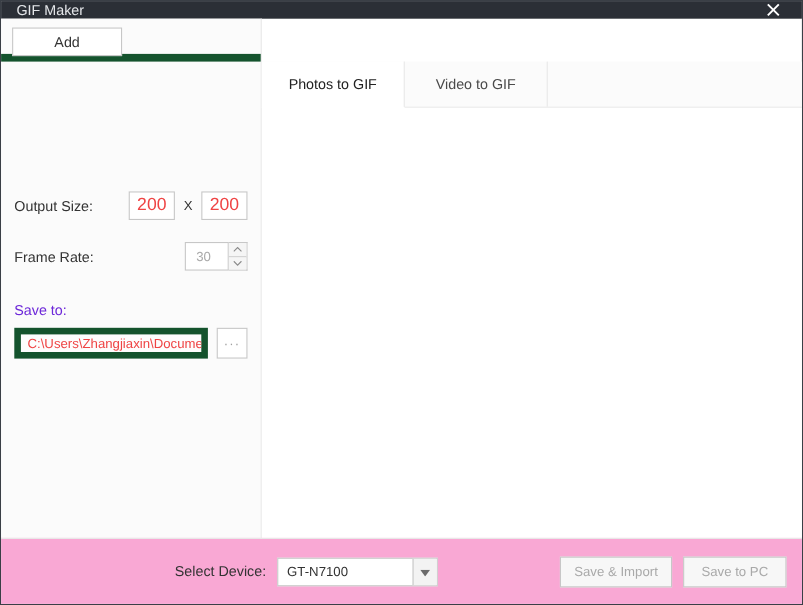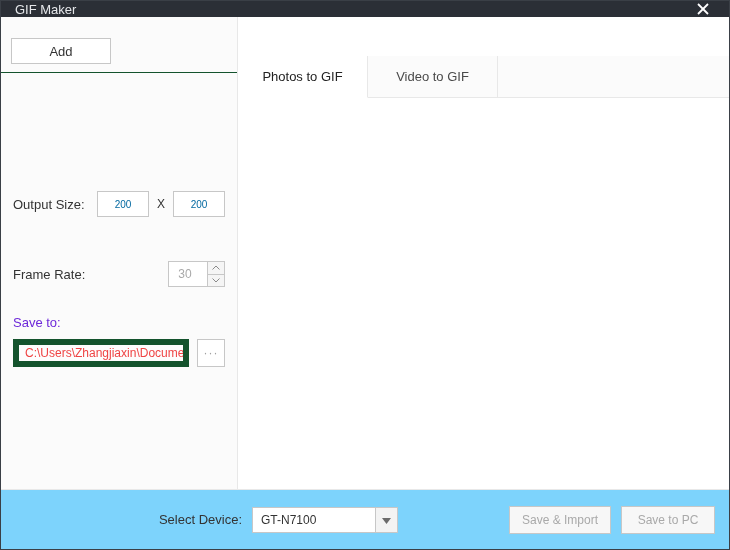--- a/index.html
+++ b/index.html
@@ -33,54 +33,54 @@
 
   .sidebar {
     width: 237px;
     background: #fbfbfb;
     border-right: 1px solid #e8e8e8;
     display: flex;
     flex-direction: column;
   }
 
   .add-area {
-    height: 56px;
+    height: 39px;
     padding: 8px 10px;
-    border-bottom: 1px solid #14532d;
-    display: flex;
-    align-items: flex-end;
+    border-bottom: 7px solid #14532d;
+    display: flex;
+    align-items: flex-start;
   }
   .add-btn {
     width: 100px; height: 26px;
     background: #fff;
     border: 1px solid #c7c7c7;
     font-size: 13px;
     color: #333;
     cursor: pointer;
   }
 
   .sidebar-body {
     flex: 1;
     padding: 10px 12px 12px 12px;
     display: flex;
     flex-direction: column;
   }
   .spacer-top { height: 108px; }
 
-  .form-row { display: flex; align-items: center; margin-bottom: 44px; font-size: 13px; color: #333; }
+  .form-row { display: flex; align-items: center; margin-bottom: 20px; font-size: 13px; color: #333; }
   .form-row-fr { margin-bottom: 28px; }
   .form-label { white-space: nowrap; }
   .grow { flex: 1; }
 
   .size-input {
-    width: 52px; height: 26px;
+    width: 42px; height: 26px;
     border: 1px solid #c7c7c7;
     text-align: center;
-    font-size: 10px;
-    color: #0369a1;
+    font-size: 16px;
+    color: #ef4444;
     background: #fff;
   }
   .x-sep { margin: 0 8px; font-size: 12px; color: #333; }
 
   .fr-wrap { display: flex; align-items: stretch; }
   .fr-input {
     width: 40px; height: 26px;
     border: 1px solid #c7c7c7;
     text-align: center;
     padding-right: 6px;
@@ -159,21 +159,21 @@
   }
 
   .canvas {
     flex: 1;
     background: #fff;
   }
 
   .footer {
     height: 60px;
     border-top: 1px solid #e8e8e8;
-    background: #7dd3fc;
+    background: #f9a8d4;
     display: flex;
     align-items: center;
     padding: 16px 14px;
     font-size: 13px;
     color: #333;
   }
   .footer .lead { width: 237px; text-align: right; padding-right: 10px; box-sizing: border-box; }
 
   .device-select {
     width: 146px; height: 26px;

